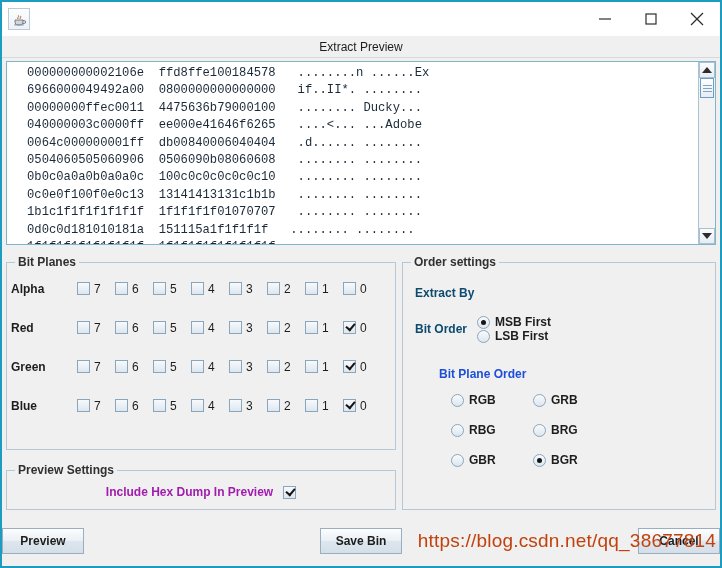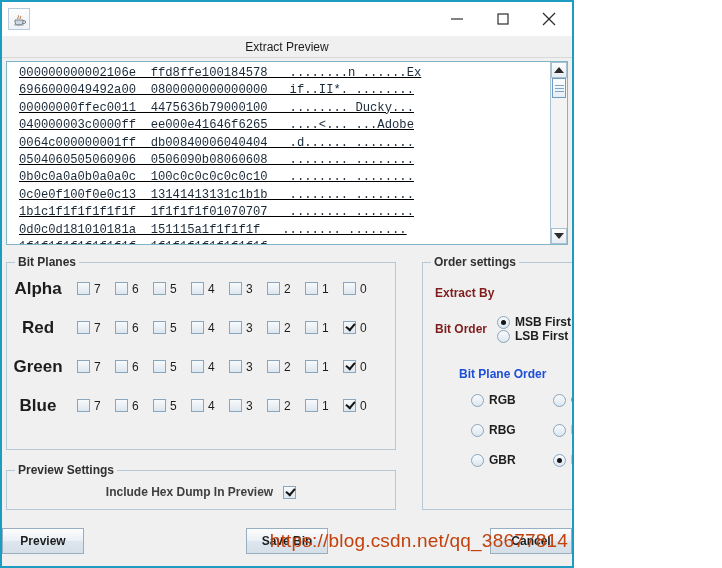--- a/index.html
+++ b/index.html
@@ -9,21 +9,21 @@
   }
   body {
     width: 722px;
     height: 568px;
     font-family: "Liberation Sans", sans-serif;
     overflow: hidden;
   }
 
   #window {
     position: relative;
-    width: 574px;
+    width: 722px;
     height: 568px;
     box-sizing: border-box;
     border: 2px solid #1b9cc0;
     background: #f0f0f0;
     overflow: hidden;
   }
 
   
   #titlebar {
     position: relative;
@@ -73,24 +73,23 @@
     height: 184px;
     border: 1px solid #7fb4c9;
     background: #ffffff;
     display: flex;
     box-sizing: border-box;
     overflow: hidden;
     position: relative;
   }
   #hex-area {
     flex: 1 1 auto;
-    padding: 3px 0 0 12px;
+    padding: 3px 0 0 20px;
     overflow: hidden;
     box-sizing: border-box;
-    text-decoration: underline;
   }
   .hex-line {
     font-family: "Liberation Mono", "DejaVu Sans Mono", monospace;
     font-size: 12.2px;
     line-height: 17.4px;
     color: #1b2a38;
     white-space: pre;
     letter-spacing: 0px;
   }
   .hex-line.clipped { height: 6px; overflow: hidden; }
@@ -131,21 +130,21 @@
     background: repeating-linear-gradient(180deg,#7fa4c6 0px,#7fa4c6 1px,transparent 1px,transparent 3px);
   }
   .tri { width: 0; height: 0; }
   .tri-up { border-left: 5px solid transparent; border-right: 5px solid transparent; border-bottom: 6px solid #2c2c2c; }
   .tri-down { border-left: 5px solid transparent; border-right: 5px solid transparent; border-top: 6px solid #2c2c2c; }
 
   
   #mid {
     display: flex;
     margin: 10px 4px 0 4px;
-    gap: 26px;
+    gap: 6px;
     height: 268px;
   }
   #col-left { width: 390px; flex: 0 0 390px; display: flex; flex-direction: column; }
   #col-right { flex: 1 1 auto; }
 
   fieldset.grp {
     border: 1px solid #b6c8d6;
     margin: 0;
     padding: 0;
     background: #f0f0f0;
@@ -162,23 +161,23 @@
   
   #bitplanes { height: 195px; }
   .bp-row {
     display: flex;
     align-items: center;
     height: 39px;
     padding-left: 4px;
   }
   .bp-label {
     width: 66px;
-    text-align: center;
+    text-align: left;
     padding-right: 12px;
-    font-size: 17px;
+    font-size: 12px;
     font-weight: bold;
     color: #1d1d1d;
     box-sizing: border-box;
   }
   .bp-cell {
     width: 38px;
     display: flex;
     align-items: center;
     gap: 4px;
   }
@@ -204,31 +203,31 @@
 
   
   #previewsettings { margin-top: 13px; height: 47px; }
   #previewsettings .inner {
     display: flex;
     align-items: center;
     justify-content: center;
     height: 30px;
     gap: 10px;
   }
-  #previewsettings .lbl { font-size: 12px; font-weight: bold; color: #404040; }
+  #previewsettings .lbl { font-size: 12px; font-weight: bold; color: #a21caf; }
 
   
   #ordersettings { height: 255px; padding: 6px 17px 0 0; }
   .os-row {
     display: flex;
     align-items: center;
     padding-left: 12px;
     height: 36px;
   }
-  .os-label { font-size: 12px; font-weight: bold; color: #7f1d1d; margin-right: 10px; }
+  .os-label { font-size: 12px; font-weight: bold; color: #0c4a6e; margin-right: 10px; }
   .radio-opt {
     display: flex;
     align-items: center;
     gap: 5px;
     margin-right: 18px;
   }
   .radio-opt .rlab { font-size: 12px; font-weight: bold; color: #1d1d1d; }
   .rdo {
     width: 13px; height: 13px;
     border-radius: 50%;

